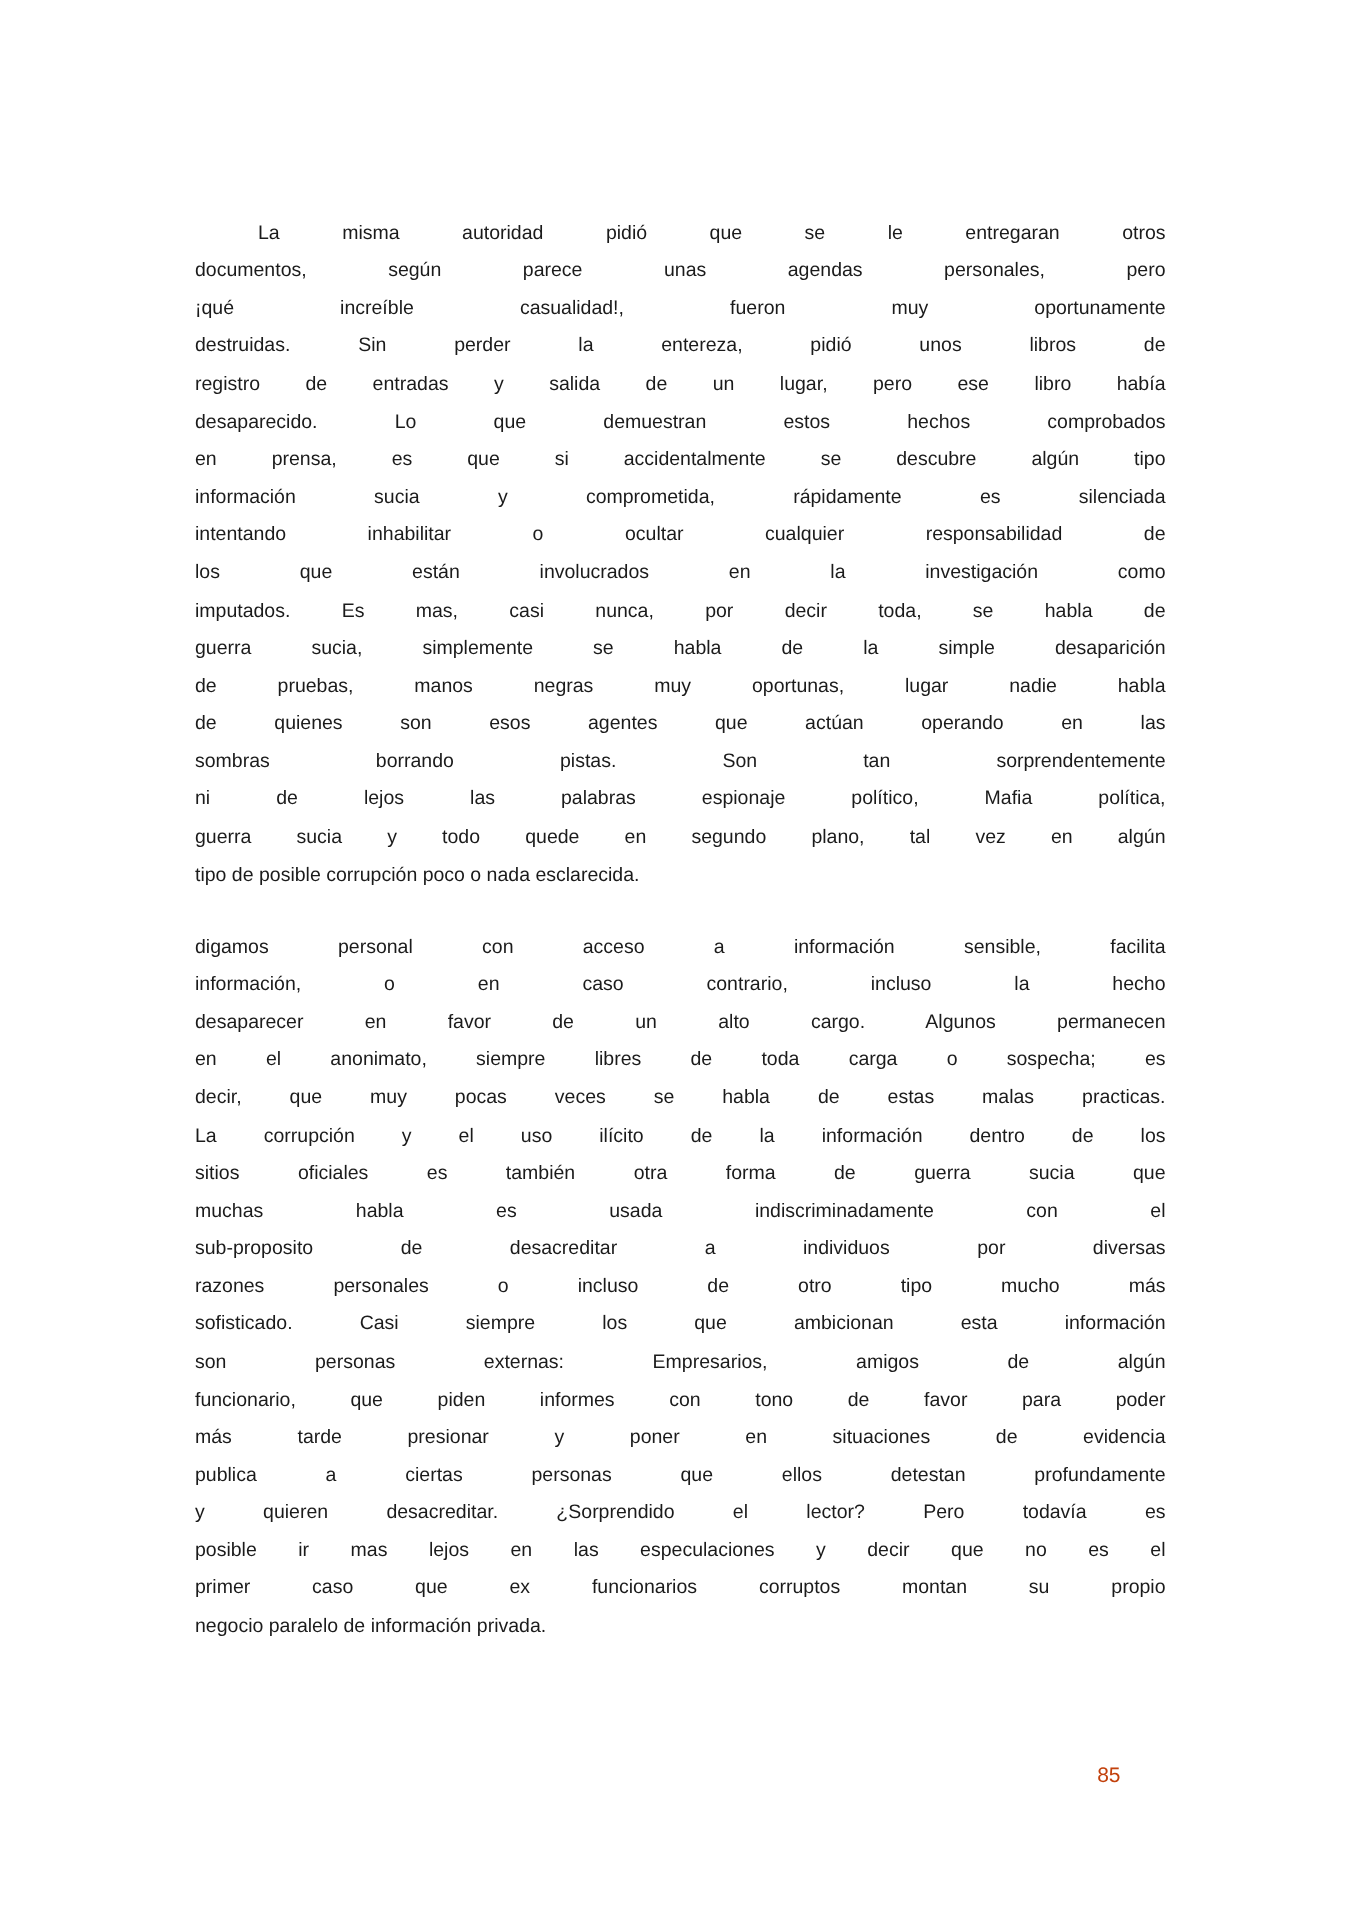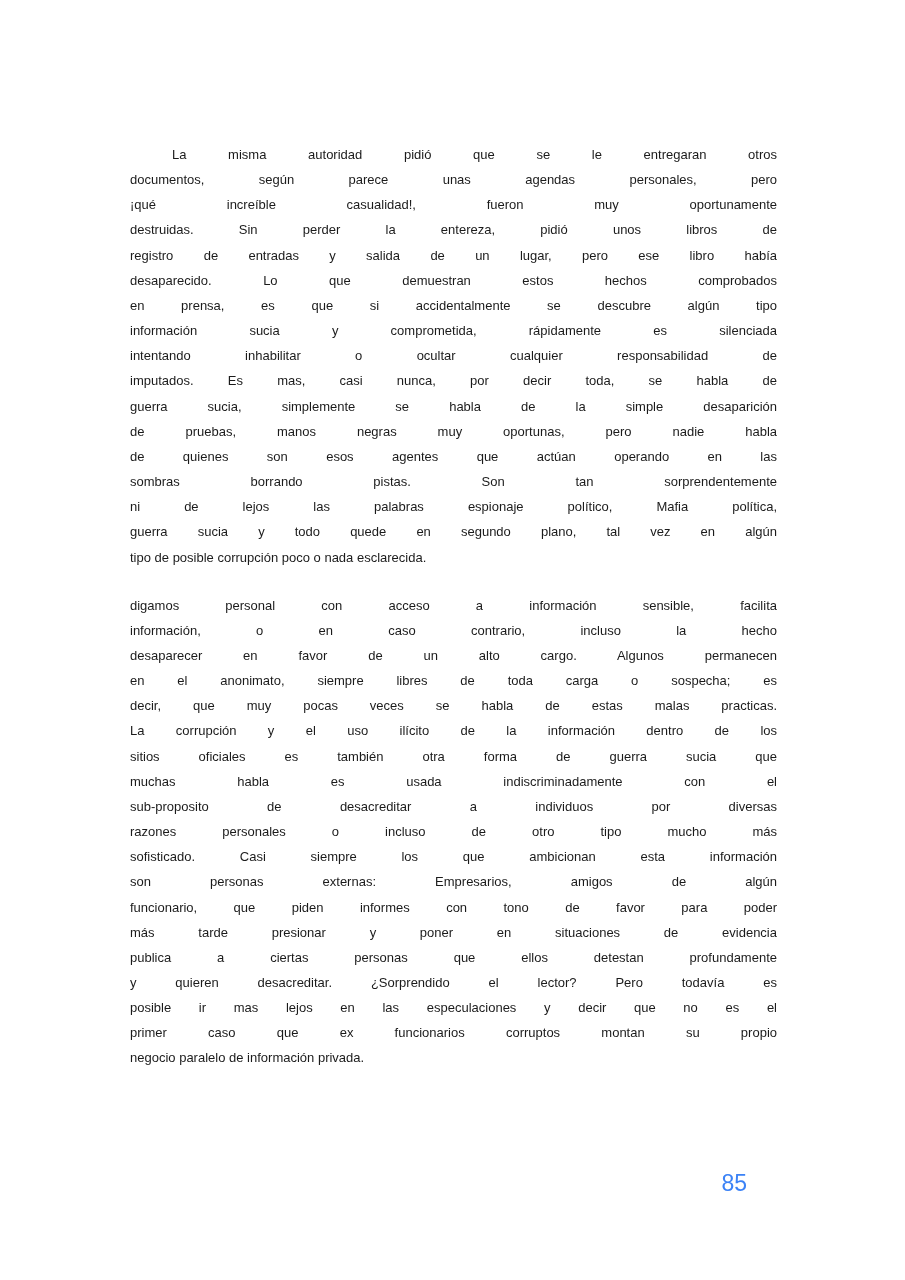--- a/index.html
+++ b/index.html
@@ -38,43 +38,44 @@
   .line.first-line {
     text-indent: 42px;
   }
   .line.last-line {
     text-align-last: left;
   }
   .page-number {
     position: absolute;
     top: 1171px;
     right: 158px;
-    font-size: 23px;
+    font-size: 14px;
     line-height: 25px;
-    color: #3b82f6;
+    color: #c2410c;
   }
 </style>
 </head>
 <body>
 
 <div class="page">
   <div class="text-block" id="text-block">
       <div class="paragraph">
         <div class="line first-line">La misma autoridad pidió que se le entregaran otros</div>
         <div class="line">documentos, según parece unas agendas personales, pero</div>
         <div class="line">¡qué increíble casualidad!, fueron muy oportunamente</div>
         <div class="line">destruidas. Sin perder la entereza, pidió unos libros de</div>
         <div class="line">registro de entradas y salida de un lugar, pero ese libro había</div>
         <div class="line">desaparecido. Lo que demuestran estos hechos comprobados</div>
         <div class="line">en prensa, es que si accidentalmente se descubre algún tipo</div>
         <div class="line">información sucia y comprometida, rápidamente es silenciada</div>
         <div class="line">intentando inhabilitar o ocultar cualquier responsabilidad de</div>
+        <div class="line">los que están involucrados en la investigación como</div>
         <div class="line">imputados. Es mas, casi nunca, por decir toda, se habla de</div>
         <div class="line">guerra sucia, simplemente se habla de la simple desaparición</div>
-        <div class="line">de pruebas, manos negras muy oportunas, pero nadie habla</div>
+        <div class="line">de pruebas, manos negras muy oportunas, lugar nadie habla</div>
         <div class="line">de quienes son esos agentes que actúan operando en las</div>
         <div class="line">sombras borrando pistas. Son tan sorprendentemente</div>
         <div class="line">ni de lejos las palabras espionaje político, Mafia política,</div>
         <div class="line">guerra sucia y todo quede en segundo plano, tal vez en algún</div>
         <div class="line last-line">tipo de posible corrupción poco o nada esclarecida.</div>
       </div>
       <div class="paragraph">
         <div class="line">digamos personal con acceso a información sensible, facilita</div>
         <div class="line">información, o en caso contrario, incluso la hecho</div>
         <div class="line">desaparecer en favor de un alto cargo. Algunos permanecen</div>

